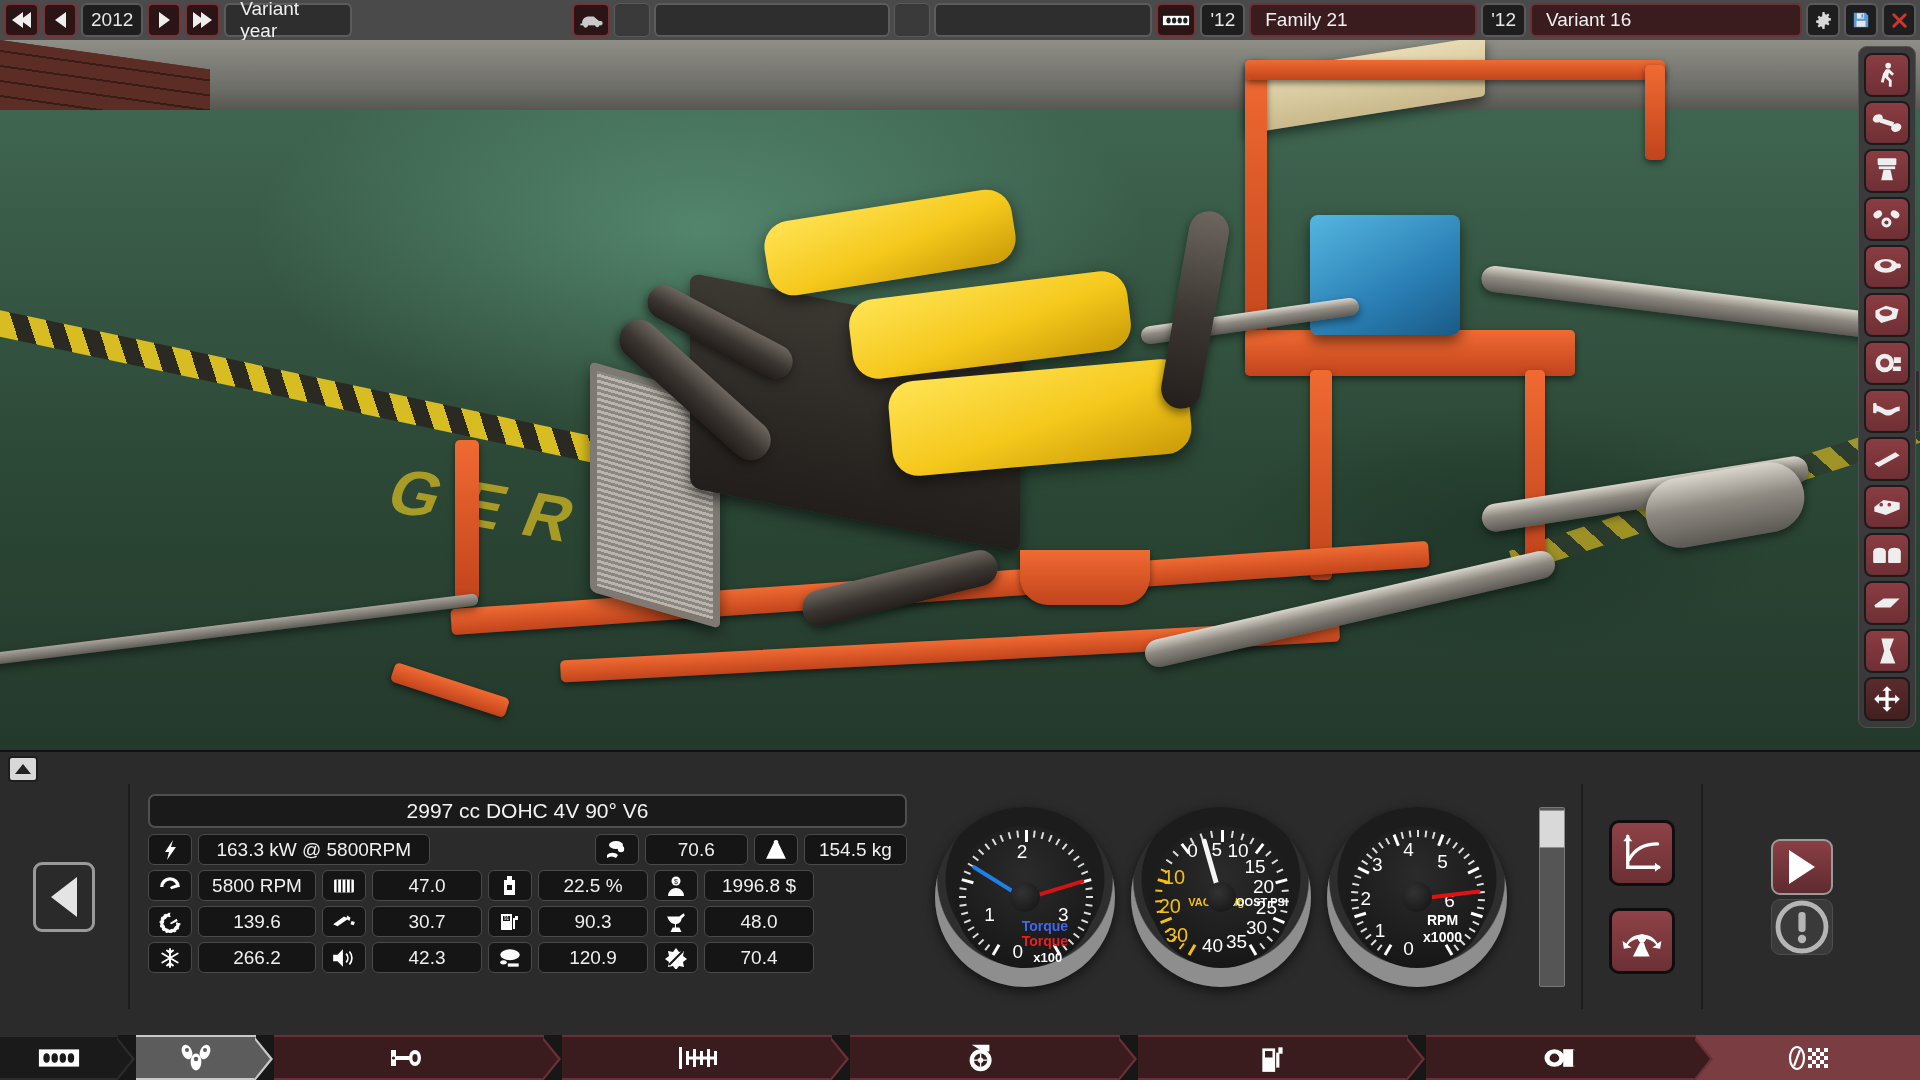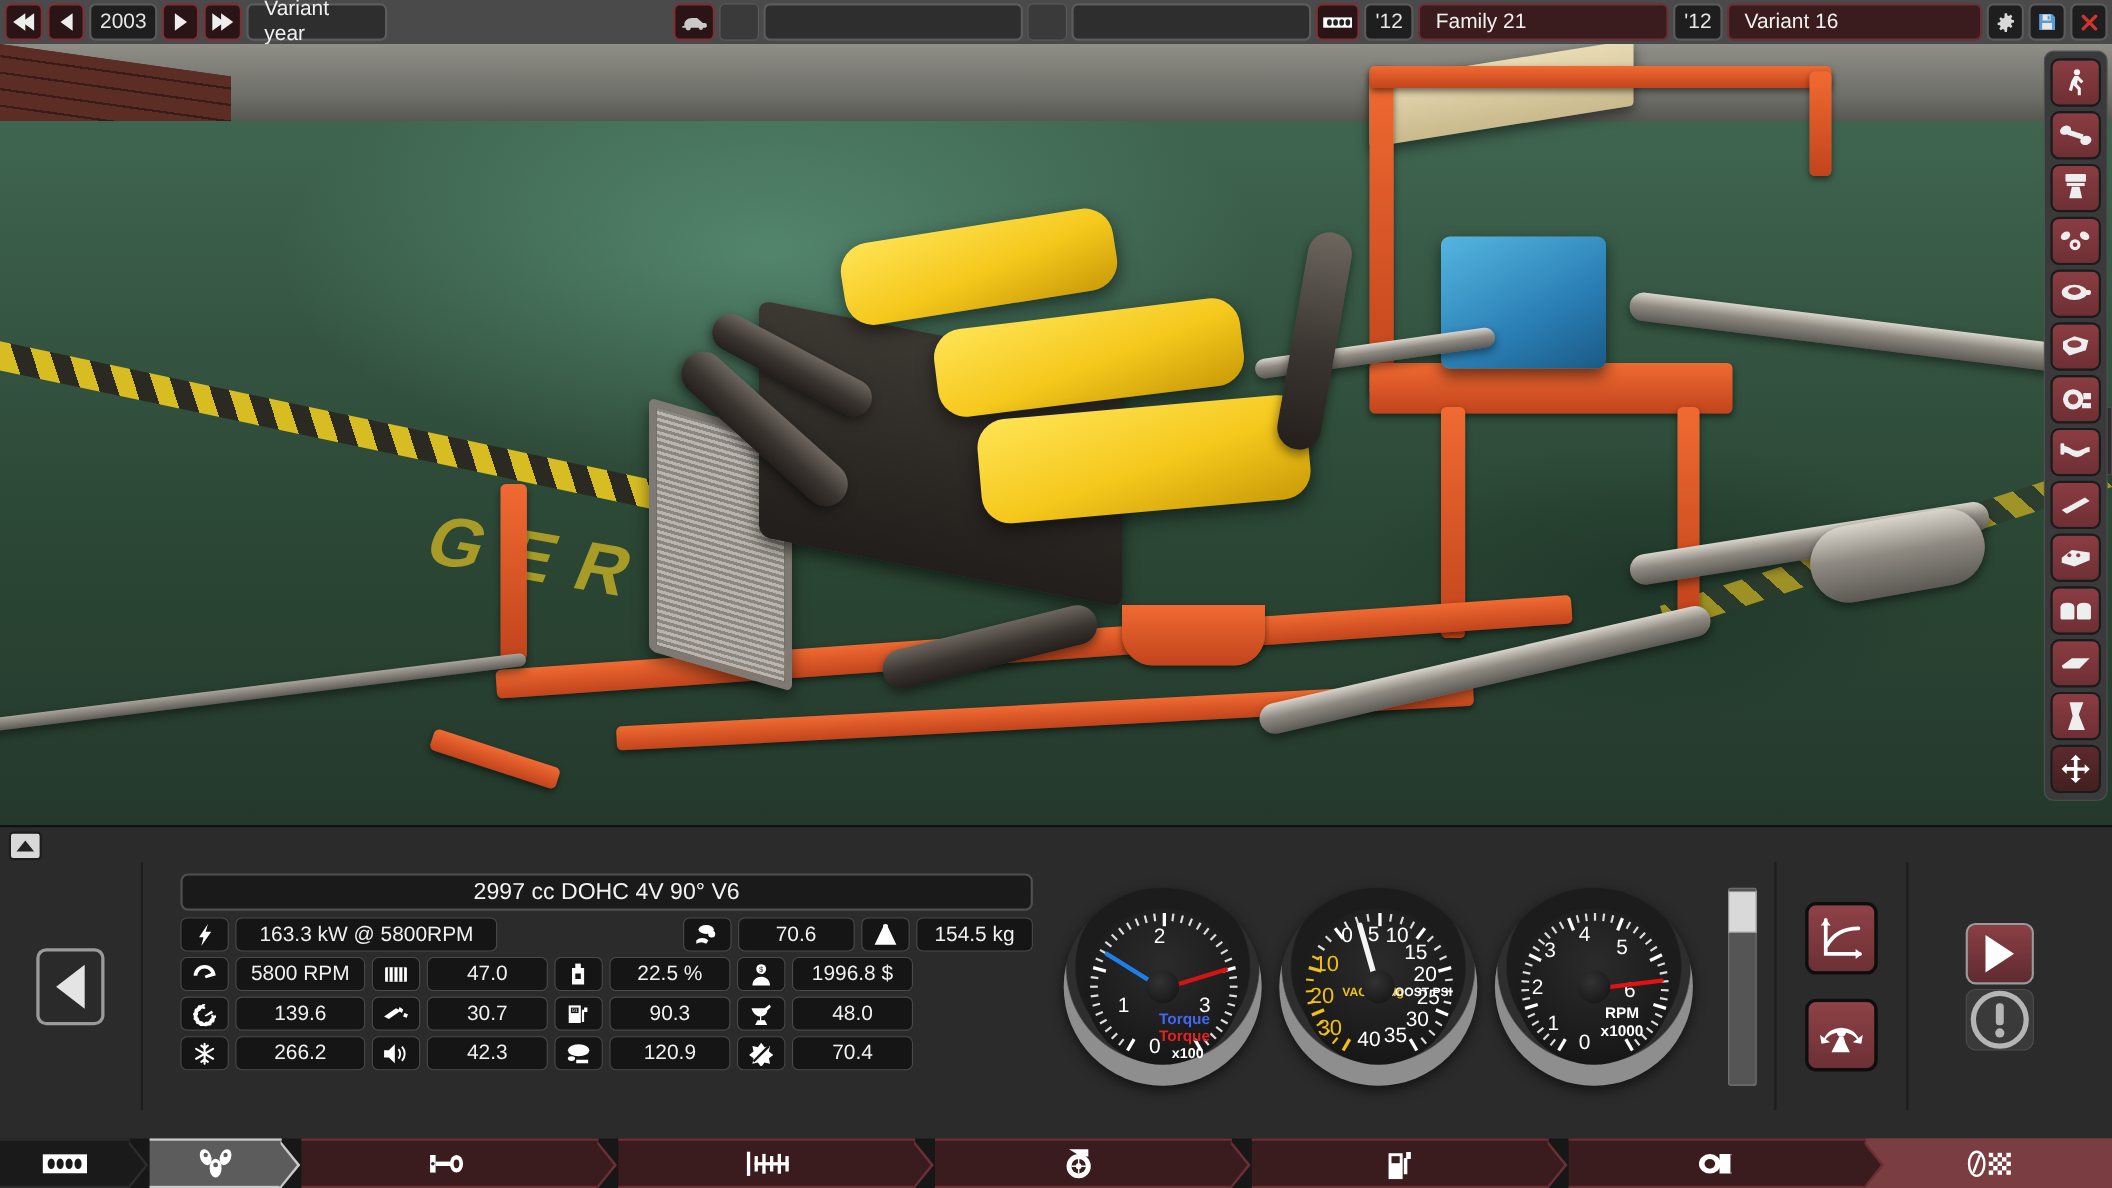--- a/index.html
+++ b/index.html
@@ -136,21 +136,21 @@
   .tri-up { width:0;height:0;border-left:8px solid transparent;border-right:8px solid transparent;border-bottom:10px solid #222; }
 
   #bbody { position:absolute; left:0; top:32px; width:1920px; height:225px; display:flex; }
   .col-left { width:130px; display:flex; align-items:center; justify-content:center; border-right:2px solid #1d1d1d; }
   .big-prev {
     width:62px; height:70px; background:#2a2a2a; border:3px solid #9a9a9a; border-radius:9px;
     display:flex; align-items:center; justify-content:center;
   }
   .tri-big-l { width:0;height:0;border-top:20px solid transparent;border-bottom:20px solid transparent;border-right:26px solid #e4e4e4; }
 
-  .stats-wrap { width:795px; padding:10px 18px 0 2px;margin-left:32px; }
+  .stats-wrap { width:795px; padding:10px 18px 0 18px; }
   .engine-title {
     height:34px; background:#1a1a1a; border:2px solid #4f4f4f; border-radius:7px;
     display:flex; align-items:center; justify-content:center;
     font-size:21px; color:#f2f2f2; margin-bottom:6px;
   }
   .stat-grid { display:flex; flex-direction:column; gap:5px; }
   .stat-row { display:flex; gap:6px; }
   .ic {
     width:44px; height:31px; background:#151515; border:1px solid #4a4a4a; border-radius:6px;
     display:flex; align-items:center; justify-content:center; flex:none;
@@ -223,21 +223,21 @@
 <div id="topbar">
   <div class="tb-btn">
     <span class="dbl">
         <i class="tri-l"></i>
         <i class="tri-l"></i>
       </span>
   </div>
   <div class="tb-btn">
     <span class="tri-l"></span>
   </div>
-  <div class="tb-dark" style="font-size:19px;min-width:58px">2003</div>
+  <div class="tb-dark" style="font-size:19px;min-width:58px">2012</div>
   <div class="tb-btn">
     <span class="tri-r"></span>
   </div>
   <div class="tb-btn">
     <span class="dbl">
         <i class="tri-r"></i>
         <i class="tri-r"></i>
       </span>
   </div>
   <div class="tb-field" style="width:128px">Variant year</div>
@@ -264,21 +264,21 @@
           <ellipse cx="7" cy="8" rx="2.3" ry="3.2"></ellipse>
           <ellipse cx="13" cy="8" rx="2.3" ry="3.2"></ellipse>
       <ellipse cx="19" cy="8" rx="2.3" ry="3.2"></ellipse>
           <ellipse cx="25" cy="8" rx="2.3" ry="3.2"></ellipse>
         </g>
     </svg>
   </div>
   <div class="tb-dark" style="min-width:44px;font-size:19px">'12</div>
   <div class="tb-field-red" style="width:228px">Family 21</div>
   <div class="tb-dark" style="min-width:44px;font-size:19px">'12</div>
-  <div class="tb-field-red" style="width:232px">Variant 16</div>
+  <div class="tb-field-red" style="width:272px">Variant 16</div>
 
   <div class="tb-dark" style="width:34px;padding:0">
     <svg viewBox="0 0 20 20" width="19" height="19">
       <path fill="#d8d8d8" d="M10 6.6a3.4 3.4 0 100 6.8 3.4 3.4 0 000-6.8zm0 2a1.4 1.4 0 110 2.8 1.4 1.4 0 010-2.8z"></path>
       <path fill="#d8d8d8" d="M8.9 1h2.2l.35 2.2 1.5.62 1.8-1.3 1.56 1.56-1.3 1.8.62 1.5 2.2.35v2.2l-2.2.35-.62 1.5 1.3 1.8-1.56 1.56-1.8-1.3-1.5.62L11.1 19H8.9l-.35-2.2-1.5-.62-1.8 1.3-1.56-1.56 1.3-1.8-.62-1.5L2.17 12.3v-2.2l2.2-.35.62-1.5-1.3-1.8 1.56-1.56 1.8 1.3 1.5-.62z"></path>
     </svg>
   </div>
   <div class="tb-dark" style="width:34px;padding:0">
     <svg viewBox="0 0 20 20" width="18" height="18">
       <path fill="#5b9bd5" d="M2 2h13l3 3v13H2z"></path>

